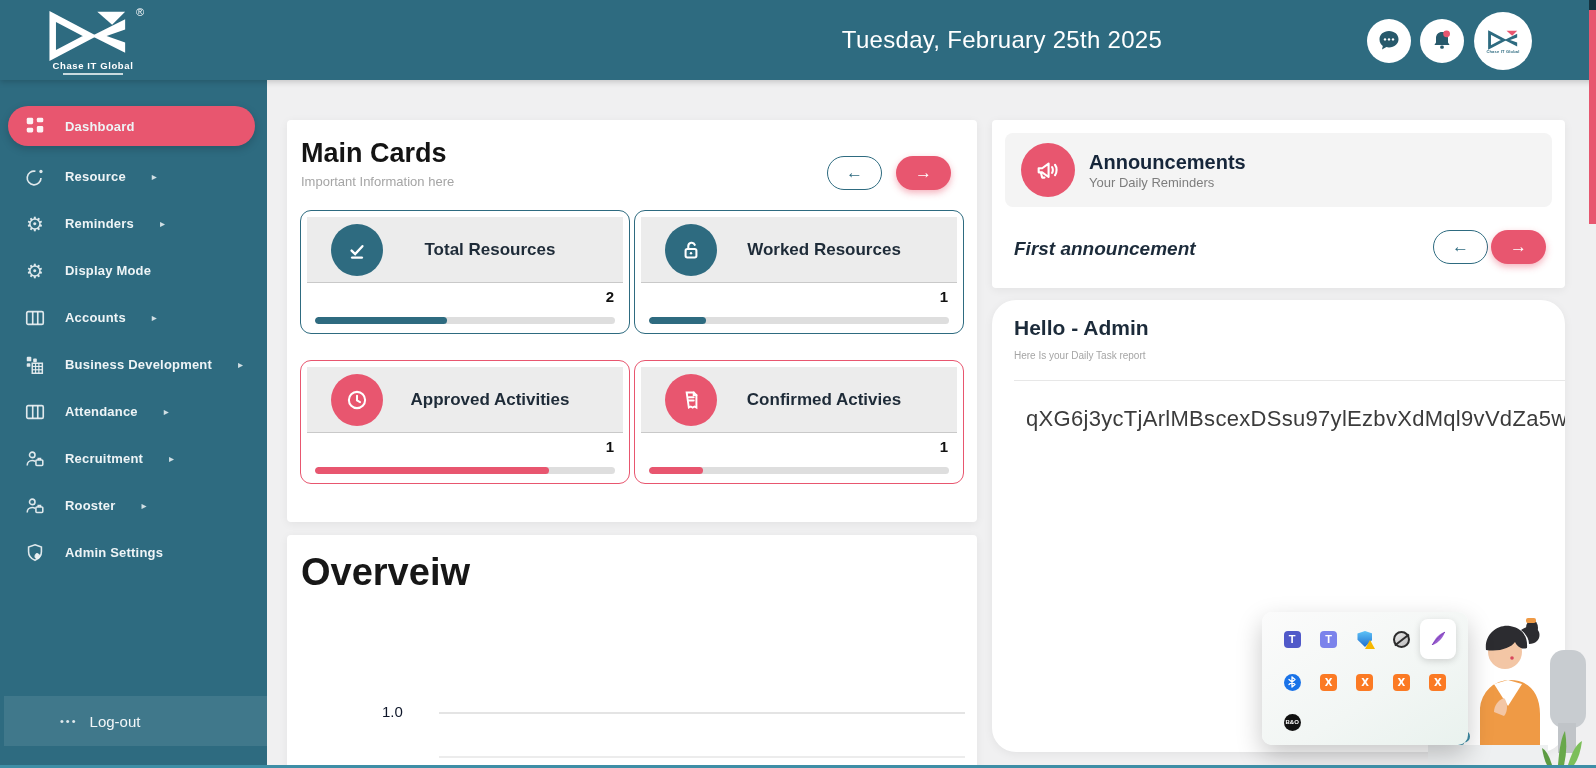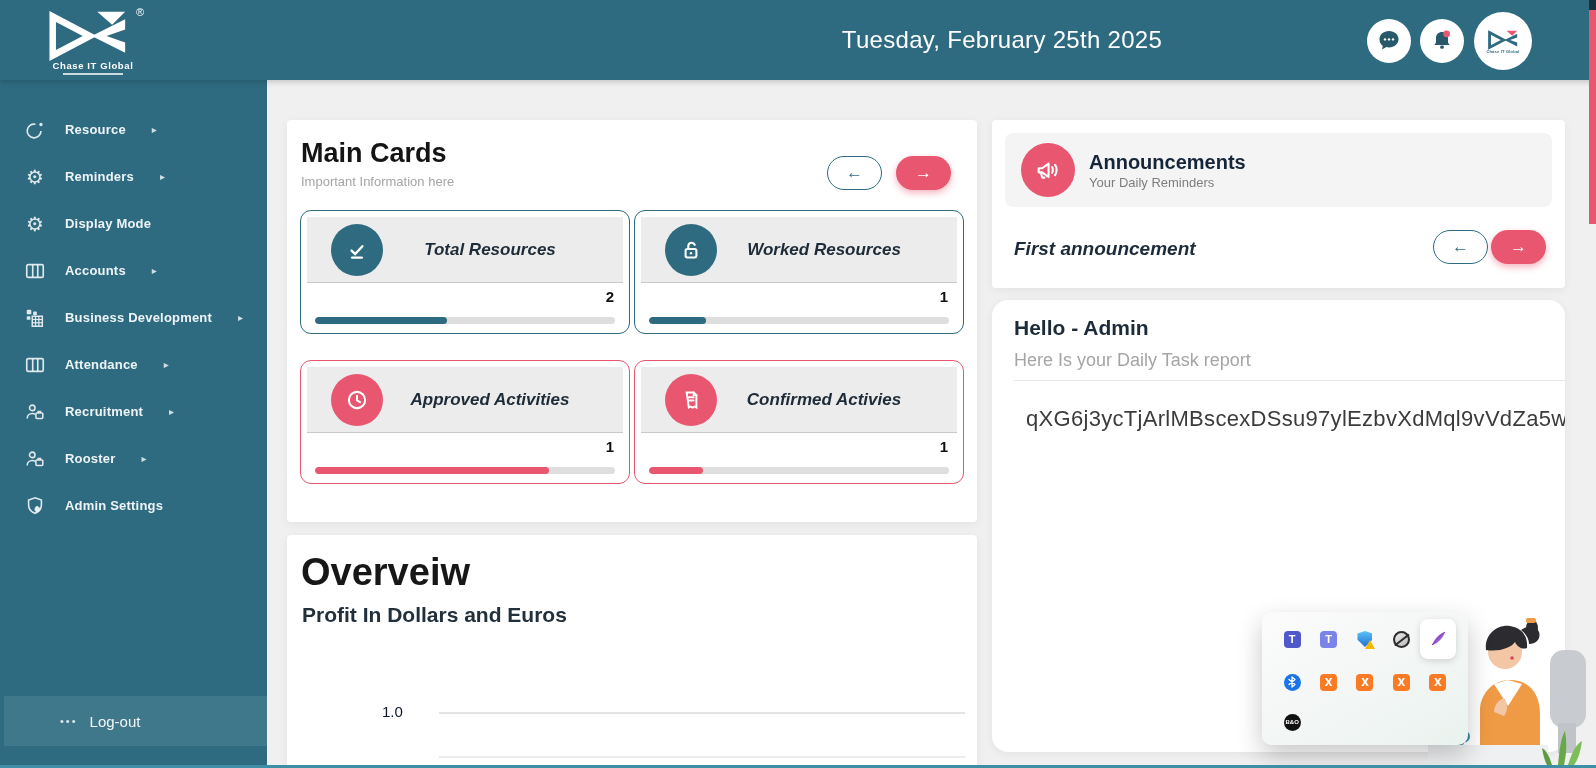--- a/index.html
+++ b/index.html
@@ -47,21 +47,21 @@
   .pm-sub{position:absolute;left:14px;top:54px;font-size:13px;color:var(--text-gray);}
   .pill-btn{position:absolute;width:55px;height:34px;border-radius:17px;display:flex;align-items:center;justify-content:center;font-size:17px;cursor:pointer;}
   .pill-prev{background:#fff;border:1.5px solid var(--teal);color:var(--teal);}
   .pill-next{background:var(--pink);color:#fff;box-shadow:0 3px 7px rgba(232,86,111,.45);}
   .pm-prev{left:540px;top:36px;}
   .pm-next{left:609px;top:36px;}
 
   .stat{position:absolute;width:330px;height:124px;background:#fff;border-radius:11px;overflow:hidden;cursor:pointer;}
   .stat.teal{border:1.6px solid var(--teal);}
   .stat.pink{border:1.6px solid var(--pink);}
-  .stat-head{position:absolute;left:6px;right:6px;top:6px;height:66px;background:var(--card-gray);border-bottom:1px solid #c9c9c9;display:flex;align-items:center;font-style:italic;}
+  .stat-head{position:absolute;left:6px;right:6px;top:6px;height:66px;background:var(--card-gray);border-bottom:1px solid #c9c9c9;display:flex;align-items:center;}
   .stat-circle{width:52px;height:52px;border-radius:50%;margin-left:24px;display:flex;align-items:center;justify-content:center;flex:none;}
   .stat.teal .stat-circle{background:var(--teal);}
   .stat.pink .stat-circle{background:var(--pink);}
   .stat-title{flex:1;text-align:center;font-size:17px;font-weight:bold;color:#1e2b38;padding-right:26px;}
   .stat-value{position:absolute;right:15px;top:77px;font-size:15px;font-weight:bold;color:#111;}
   .stat-bar{position:absolute;left:14px;right:14px;bottom:9px;height:7px;border-radius:4px;background:var(--track);overflow:hidden;}
   .stat-fill{height:100%;border-radius:4px;}
   .stat.teal .stat-fill{background:var(--teal);}
   .stat.pink .stat-fill{background:var(--pink);}
   .s1{left:13px;top:90px;} .s2{left:347px;top:90px;} .s3{left:13px;top:240px;} .s4{left:347px;top:240px;}
@@ -79,23 +79,23 @@
   .ann-head{position:absolute;left:13px;right:13px;top:13px;height:74px;background:#f4f4f4;border-radius:8px;display:flex;align-items:center;padding-left:16px;}
   .ann-circle{width:54px;height:54px;border-radius:50%;background:var(--pink);display:flex;align-items:center;justify-content:center;flex:none;}
   .ann-texts{margin-left:14px;}
   .ann-title{font-size:20px;font-weight:bold;color:#16263a;text-align:right;}
   .ann-sub{font-size:13px;color:#7d7d7d;margin-top:1px;}
   .ann-item{position:absolute;left:22px;top:118px;font-size:19px;font-style:italic;font-weight:bold;color:#1c2b3a;}
   .an-prev{left:441px;top:110px;}
   .an-next{left:499px;top:110px;}
 
   
-  .panel-hello{left:992px;top:300px;width:573px;height:452px;overflow:hidden;border-radius:16px;padding-left:13px;}
+  .panel-hello{left:992px;top:300px;width:573px;height:452px;overflow:hidden;border-radius:24px;padding-left:13px;}
   .hello-title{position:absolute;left:22px;top:16px;font-size:21px;font-weight:bold;color:#1c2b3a;}
-  .hello-sub{position:absolute;left:22px;top:50px;font-size:18px;color:var(--text-gray);}
+  .hello-sub{position:absolute;left:22px;top:50px;font-size:10px;color:var(--text-gray);}
   .hello-div{position:absolute;left:22px;right:0;top:80px;border-top:1px solid #e7e7e7;}
   .hello-token{position:absolute;left:34px;top:106px;font-size:22px;color:#3b3b3b;white-space:nowrap;letter-spacing:.3px;}
 
   
   .illu{position:absolute;left:1408px;top:588px;width:188px;height:177px;z-index:6;pointer-events:none;}
 
   
   .tray{position:absolute;left:1262px;top:612px;width:206px;height:133px;z-index:7;border-radius:10px;
         background:linear-gradient(150deg,#fbfbfb 0%,#f2f6f4 60%,#e9f2ee 100%);
         box-shadow:0 10px 26px rgba(0,0,0,.22);padding:10px 12px;}
@@ -158,20 +158,31 @@
         <path d="M10 7 L50 28 L10 49 Z" fill="none" stroke="#2e6b80" stroke-width="8"></path>
         <path d="M88 10 L52 28 L88 46 L88 35 L68 28 L88 21 Z" fill="#2e6b80"></path>
         <path d="M58 2 L88 2 L74 16 Z" fill="#e8566f"></path>
       </svg>
       <div class="avatar-caption">Chase IT Global</div>
     </div>
   </div>
 
   <div class="sidebar">
     <div class="nav">
+      <div class="nav-item active">
+        <span class="nicon">
+          <svg width="22" height="22" viewBox="0 0 24 24" fill="#fff">
+              <rect x="3" y="3" width="7" height="7" rx="1.5"></rect>
+              <rect x="14" y="3" width="7" height="5" rx="1.5"></rect>
+              <rect x="3" y="14" width="7" height="5" rx="1.5"></rect>
+              <rect x="14" y="12" width="7" height="7" rx="1.5"></rect>
+            </svg>
+        </span>
+        <span class="nlabel">Dashboard</span>
+      </div>
       <div class="nav-item">
         <span class="nicon">
           <svg width="22" height="22" viewBox="0 0 24 24" fill="none" stroke="rgba(255,255,255,.92)" stroke-width="1.8">
               <path d="M18.5 13a7.5 7.5 0 1 1-6-7.3"></path>
               <circle cx="18.5" cy="6" r="1.8" fill="rgba(255,255,255,.92)" stroke="none"></circle>
             </svg>
         </span>
         <span class="nlabel">Resource</span>
         <span class="chev">▸</span>
       </div>
@@ -337,21 +348,20 @@
       </div>
       <div class="stat-value">1</div>
       <div class="stat-bar">
           <div class="stat-fill" style="width: 18%;"></div>
         </div>
     </div>
   </div>
 
   <div class="panel panel-overview">
     <div class="ov-title">Overveiw</div>
-    <div class="ov-sub">Profit In Dollars and Euros</div>
     <div class="ov-tick">1.0</div>
     <div class="ov-grid1"></div>
     <div class="ov-grid2"></div>
   </div>
 
   <div class="panel panel-ann">
     <div class="ann-head">
       <div class="ann-circle">
         <svg width="28" height="28" viewBox="0 0 24 24" fill="none" stroke="#fff" stroke-width="1.8" stroke-linecap="round" stroke-linejoin="round">
             <path d="M4 10.5v3.5h3l5.5 4V6.5L7 10.5z"></path>

